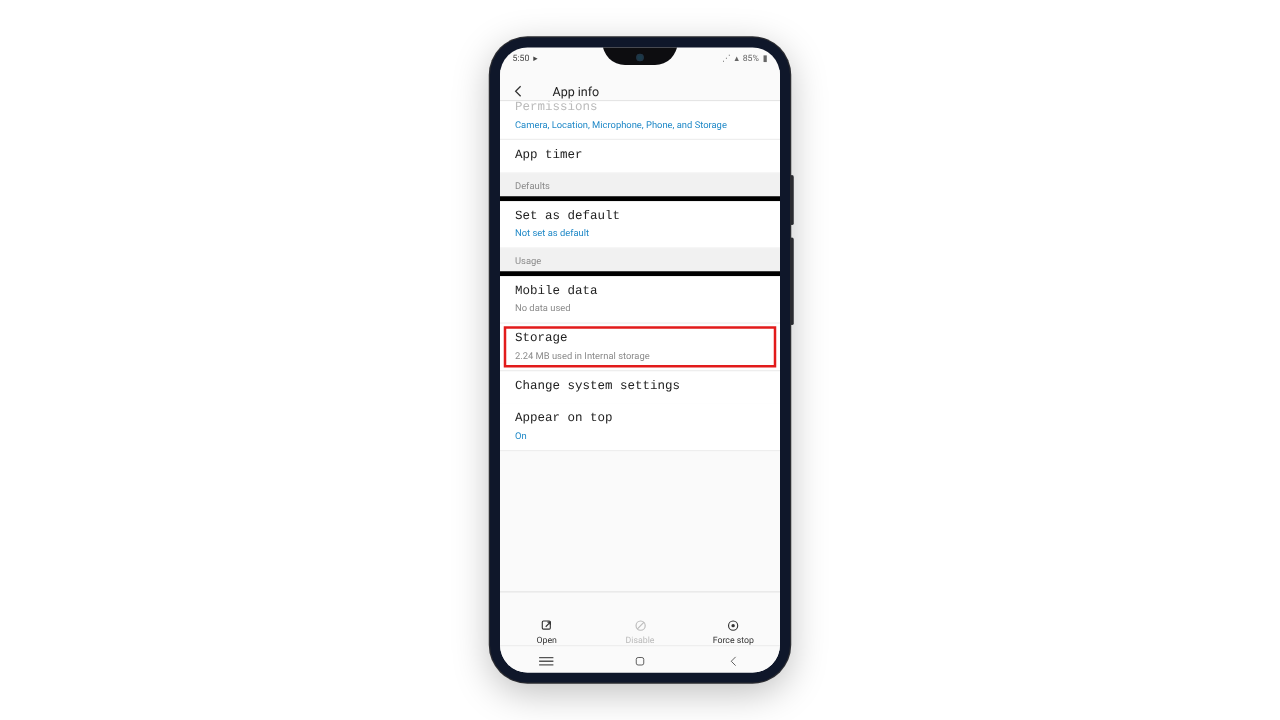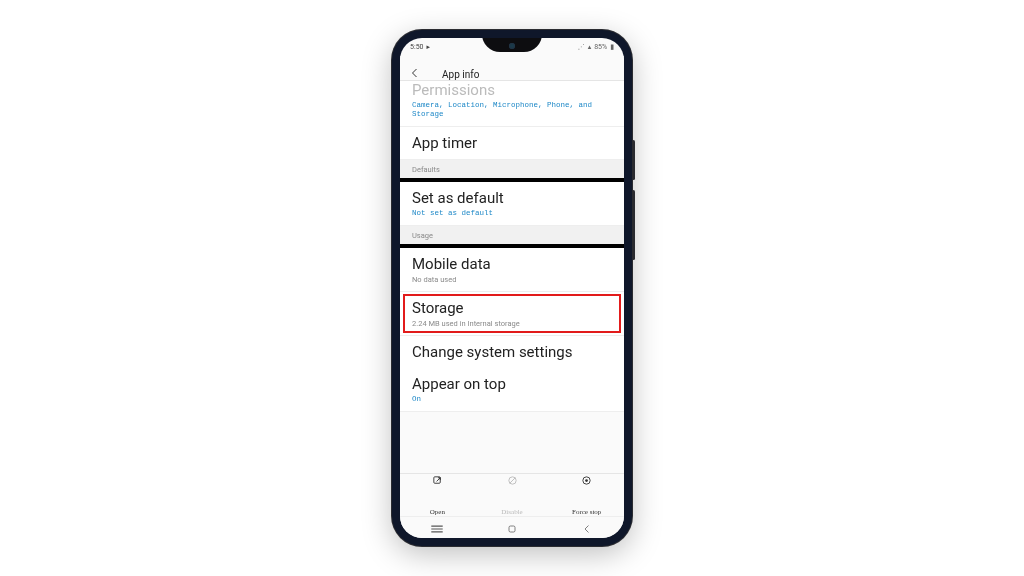--- a/index.html
+++ b/index.html
@@ -100,23 +100,23 @@
   .content {
     height: calc(100% - 18px - 24px - 42px - 24px);
     overflow: hidden;
     background:#fafafa;
   }
   .row {
     padding: 7px 12px;
     border-bottom: 1px solid #eee;
     background:#fff;
   }
-  .row .label { font-size: 15px; color:#222; line-height:1.2; }
+  .row .label { font-size: 10px; color:#222; line-height:1.2;font-family:Liberation Mono, monospace; }
   .row .sub   { font-size: 7.5px; color:#8a8a8a; margin-top:2px; line-height:1.2;}
-  .row .sub.link { color:#1e88c7;font-family:Liberation Mono, monospace; }
+  .row .sub.link { color:#1e88c7; }
   .row.partial .label { color:#bbb; }
   .section {
     padding: 5px 12px 4px;
     font-size: 7.5px;
     color:#8a8a8a;
     background:#f1f1f1;
     border-bottom: 4px solid #000000;
   }
   .highlight {
     position: relative;
@@ -132,23 +132,22 @@
     height: 42px;
     display: flex;
     border-top: 1px solid #e5e5e5;
     background:#fafafa;
   }
   .bbtn {
     flex:1;
     display:flex;
     flex-direction:column;
     align-items:center;
-    justify-content:space-between;
+    justify-content:flex-end;
     gap:2px;
-    font-family:Liberation Serif, serif;
   }
   .bbtn .ic { width:12px;height:12px;display:flex;align-items:center;justify-content:center;}
   .bbtn .lbl{ font-size:7px;color:#333;}
   .bbtn.disabled .lbl{ color:#bbb; }
   .bbtn.disabled .ic svg *{ stroke:#bbb !important; fill:none;}
   .navbar {
     height: 24px;
     display:flex;
     align-items:center;
     justify-content:space-around;

